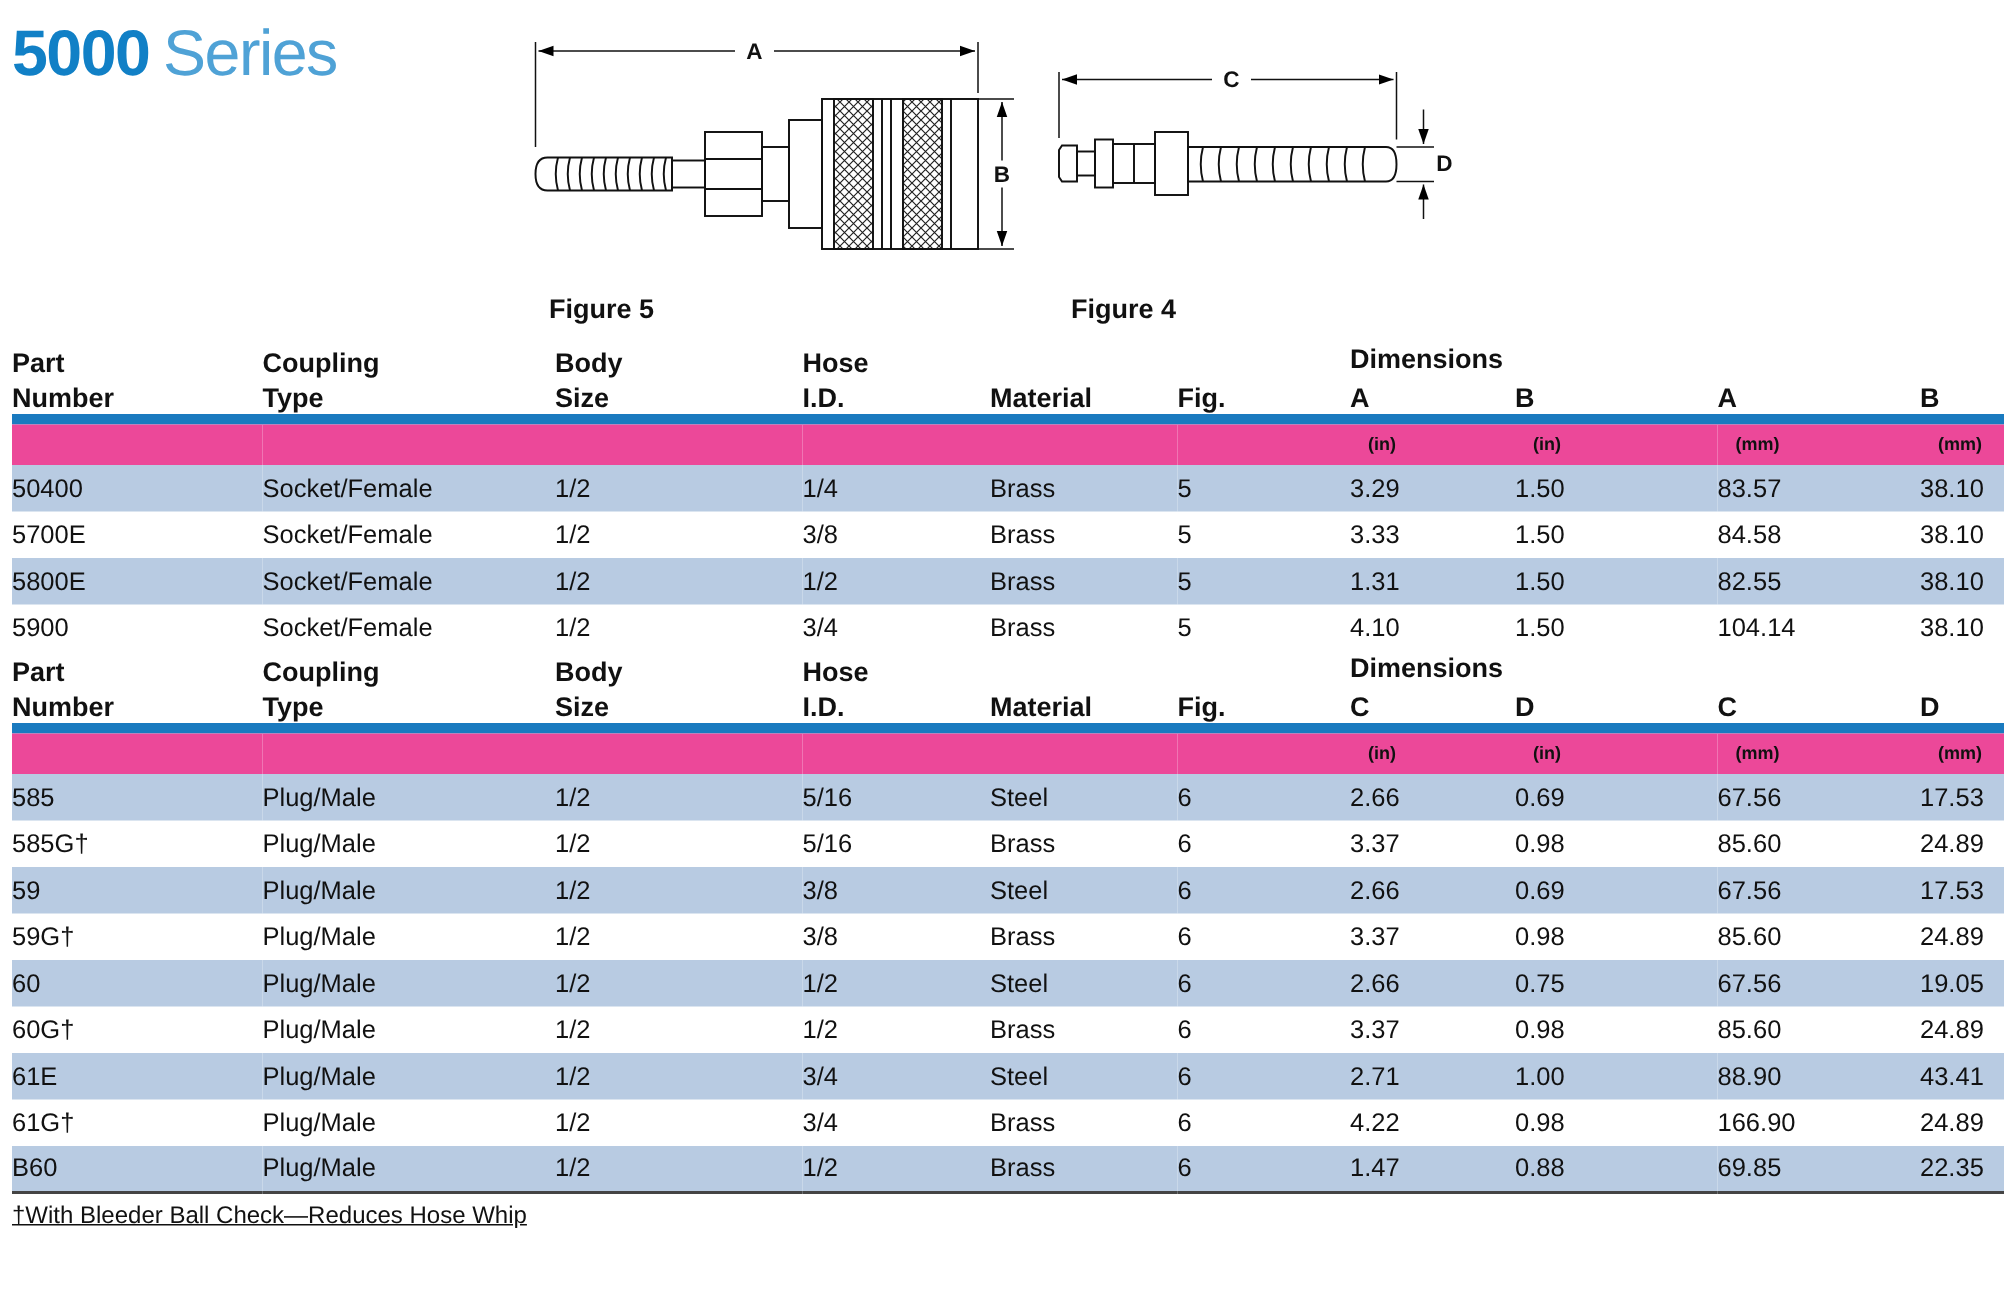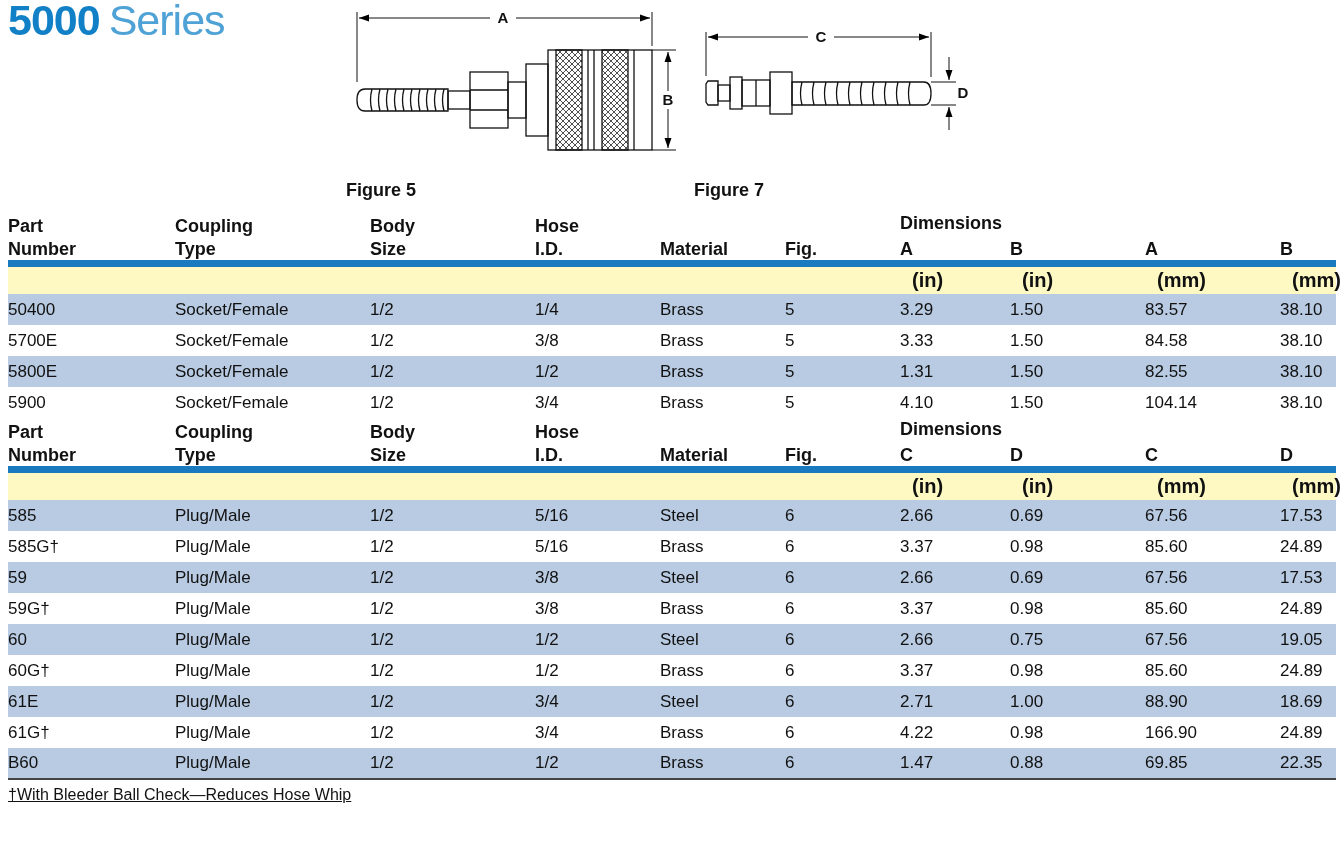--- a/index.html
+++ b/index.html
@@ -8,50 +8,50 @@
     --rule:#1a7abf;
     --row_shade:#b8cbe2;
   }
   *{box-sizing:border-box;}
   html,body{margin:0;padding:0;}
   body{
     width:1344px;height:868px;background:#fff;
     font-family:"Liberation Sans",sans-serif;color:#111;
     overflow:hidden;
   }
-  .page{padding:0 8px;position:relative;}
+  .page{padding:16px 8px;position:relative;}
 
   
   .figures-area{position:relative;height:212px;}
   .page-title{position:absolute;left:0;top:-4px;font-size:43px;letter-spacing:-1px;}
   .title-number{color:var(--accent);font-weight:bold;}
   .title-word{color:var(--accent_light);margin-left:9px;font-weight:normal;}
   .fig-svg{position:absolute;}
   .fig5{left:342px;top:4px;}
   .fig6{left:692px;top:24px;}
-  .caption{position:absolute;top:180px;width:110px;font-weight:bold;font-size:18px;}
+  .caption{position:absolute;top:180px;width:110px;text-align:center;font-weight:bold;font-size:18px;}
   .cap5{left:338px;}
   .cap6{left:686px;}
   svg text{font-family:"Liberation Sans",sans-serif;font-size:15px;font-weight:bold;fill:#111;text-anchor:middle;}
 
   
   .section-title{
     color:var(--accent);font-size:20px;font-weight:bold;
     margin:6px 0 9px 0;
   }
 
   
   table{border-collapse:collapse;table-layout:fixed;width:1328px;}
   th,td{text-align:left;padding:0;font-size:17px;}
   thead th{
     font-size:18px;font-weight:bold;line-height:1.25;
     white-space:pre-line;vertical-align:bottom;height:24px;margin-left:42px;
   }
   tr.rule-row td{height:7px;background:var(--rule);line-height:0;font-size:0;}
-  tr.units-row th{font-size:20px;font-weight:bold;height:27px;vertical-align:middle;padding-left:12px;background:#fef9c3;}
+  tr.units-row th{font-size:12px;font-weight:bold;height:27px;vertical-align:middle;padding-left:12px;background:#ec4899;}
   tbody td{height:31px;vertical-align:middle;}
   tbody tr:nth-of-type(odd){background:var(--row_shade);}
   table.last{border-bottom:2px solid #444;}
 
   
   .footnote{font-size:16px;margin-top:6px;color:#111;text-decoration:underline;}
 </style>
 </head>
 <body>
 
@@ -134,21 +134,21 @@
       <text x="121" y="18">C</text>
       <g stroke="#111" stroke-width="1" fill="none">
         <path d="M231,58 L256,58 M231,81 L256,81"></path>
         <line x1="249" y1="33" x2="249" y2="56" marker-end="url(#ar6)"></line>
         <line x1="249" y1="106" x2="249" y2="83" marker-end="url(#ar6)"></line>
       </g>
       <text x="263" y="74">D</text>
     </svg>
 
     <div class="caption cap5">Figure 5</div>
-    <div class="caption cap6">Figure 7</div>
+    <div class="caption cap6">Figure 4</div>
   </div>
 
 
   <table>
     <colgroup>
       <col style="width:167px">
         <col style="width:195px">
         <col style="width:165px">
         <col style="width:125px">
         <col style="width:125px">
@@ -382,21 +382,21 @@
         <tr>
           <td>61E</td>
           <td>Plug/Male</td>
           <td>1/2</td>
           <td>3/4</td>
           <td>Steel</td>
           <td>6</td>
           <td>2.71</td>
           <td>1.00</td>
           <td>88.90</td>
-          <td>18.69</td>
+          <td>43.41</td>
         </tr>
 
         <tr>
           <td>61G†</td>
           <td>Plug/Male</td>
           <td>1/2</td>
           <td>3/4</td>
           <td>Brass</td>
           <td>6</td>
           <td>4.22</td>

